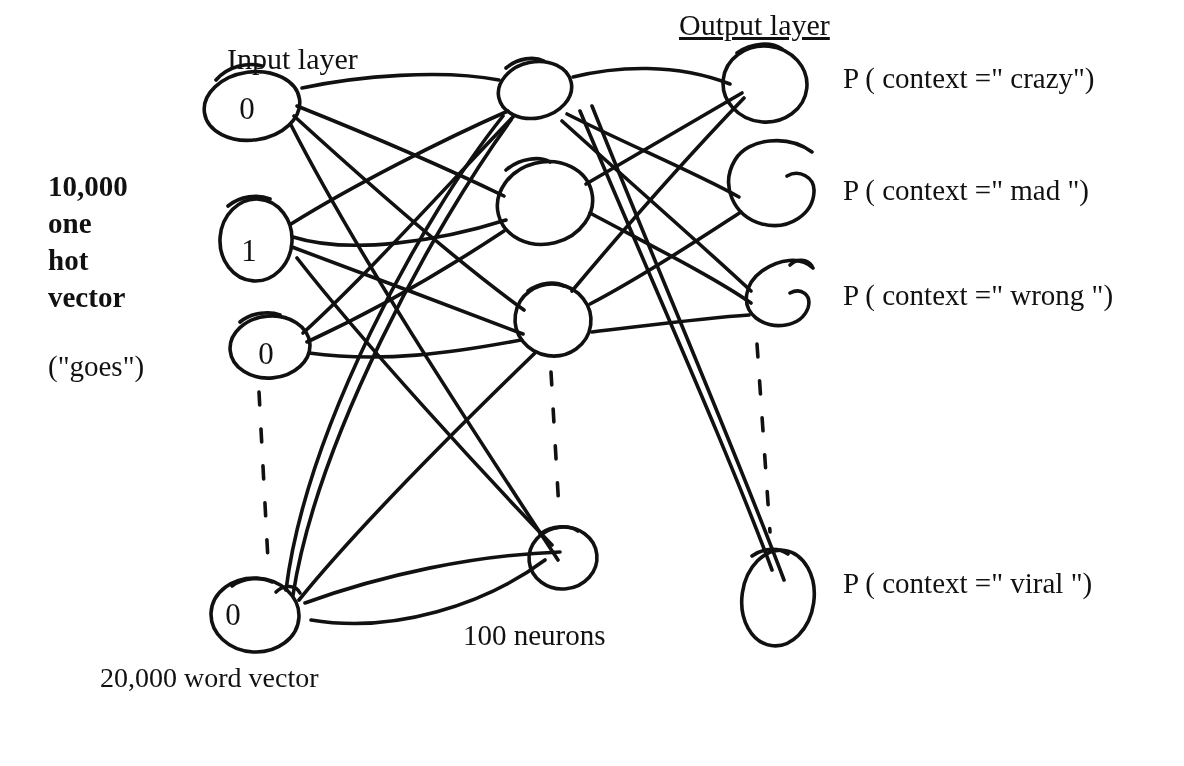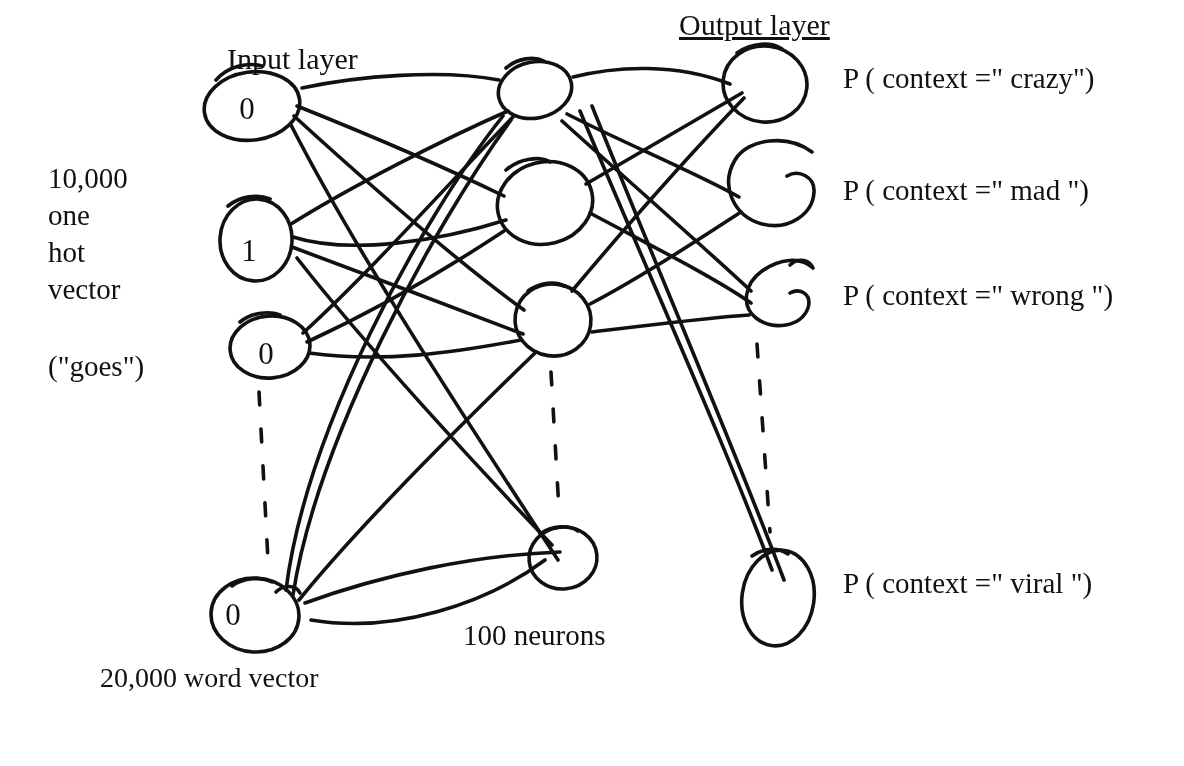--- a/index.html
+++ b/index.html
@@ -90,21 +90,21 @@
       <text x="247" y="119">0</text>
       <text x="249" y="261">1</text>
       <text x="266" y="364">0</text>
       <text x="233" y="625">0</text>
     </g>
   </svg>
 
   <div class="lbl fs30" style="left:196px;top:42px;margin-left:31px;">Input layer</div>
   <div class="lbl fs30" style="left:679px;top:8px;text-decoration:underline;">Output layer</div>
 
-  <div class="lbl fs29 pre" style="left:48px;top:160px;">10,000
+  <div class="lbl fs29 pre" style="left:48px;top:168px;font-weight:bold;">10,000
 one
 hot
 vector</div>
   <div class="lbl fs29" style="left:48px;top:350px;">("goes")</div>
 
   <div class="lbl fs28" style="left:100px;top:662px;">20,000 word vector</div>
   <div class="lbl fs29" style="left:463px;top:619px;">100 neurons</div>
 
   <div class="lbl fs29" style="left:843px;top:62px;">P ( context =" crazy")</div>
   <div class="lbl fs29" style="left:843px;top:174px;">P ( context =" mad ")</div>

